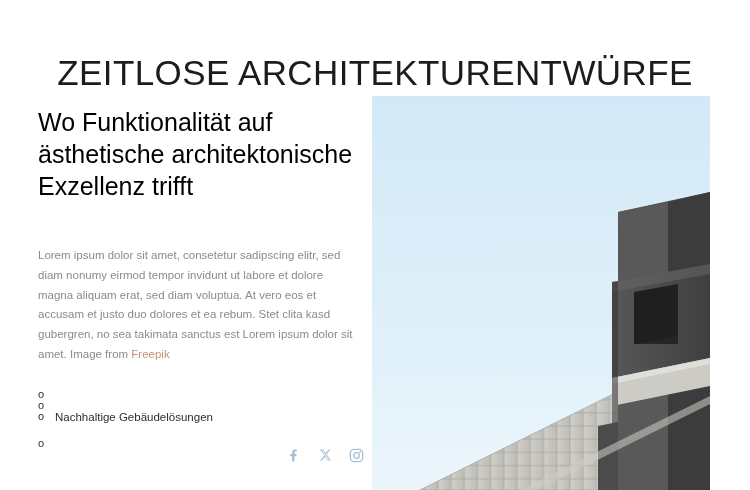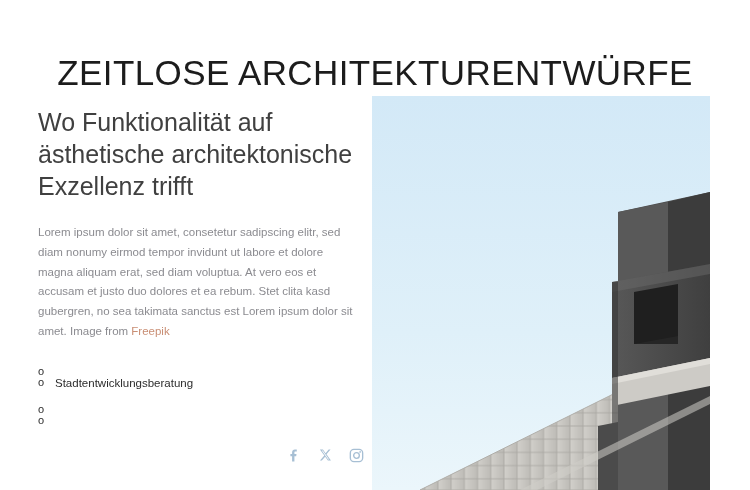--- a/index.html
+++ b/index.html
@@ -39,22 +39,22 @@
   .left-col {
     position: absolute;
     left: 38px;
     top: 106px;
     width: 325px;
   }
   .subhead {
     font-size: 25px;
     line-height: 1.28;
     font-weight: 400;
-    color: #404040;
-    margin: 0 0 21px 0;
+    color: #000000;
+    margin: 0 0 44px 0;
     font-family: "Liberation Sans", sans-serif;
   }
   .body-text {
     font-size: 11.5px;
     line-height: 1.72;
     color: #8b8b90;
     margin: 0 0 22px 0;
     width: 318px;
   }
   .body-text a.credit {
@@ -128,24 +128,24 @@
     <h2 class="subhead">Wo Funktionalität auf ästhetische architektonische Exzellenz trifft</h2>
 
     <p class="body-text"><span>Lorem ipsum dolor sit amet, consetetur sadipscing elitr, sed diam nonumy eirmod tempor invidunt ut labore et dolore magna aliquam erat, sed diam voluptua. At vero eos et accusam et justo duo dolores et ea rebum. Stet clita kasd gubergren, no sea takimata sanctus est Lorem ipsum dolor sit amet. Image from </span><a class="credit" href="#">Freepik</a></p>
 
     <ul class="services">
       <li>
         <span class="marker">o</span>
       </li>
       <li>
         <span class="marker">o</span>
-        <span>Stadtentwicklungsberatung</span>
-      </li>
-      <li>
-        <span class="marker">o</span>
+      </li>
+      <li>
+        <span class="marker">o</span>
+        <span>Nachhaltige Gebäudelösungen</span>
       </li>
       <li>
         <span class="marker">o</span>
       </li>
     </ul>
   </div>
 
   <div class="social">
     <a class="s-ico" href="#">
       <svg viewBox="0 0 24 24" width="17" height="17" aria-hidden="true">

